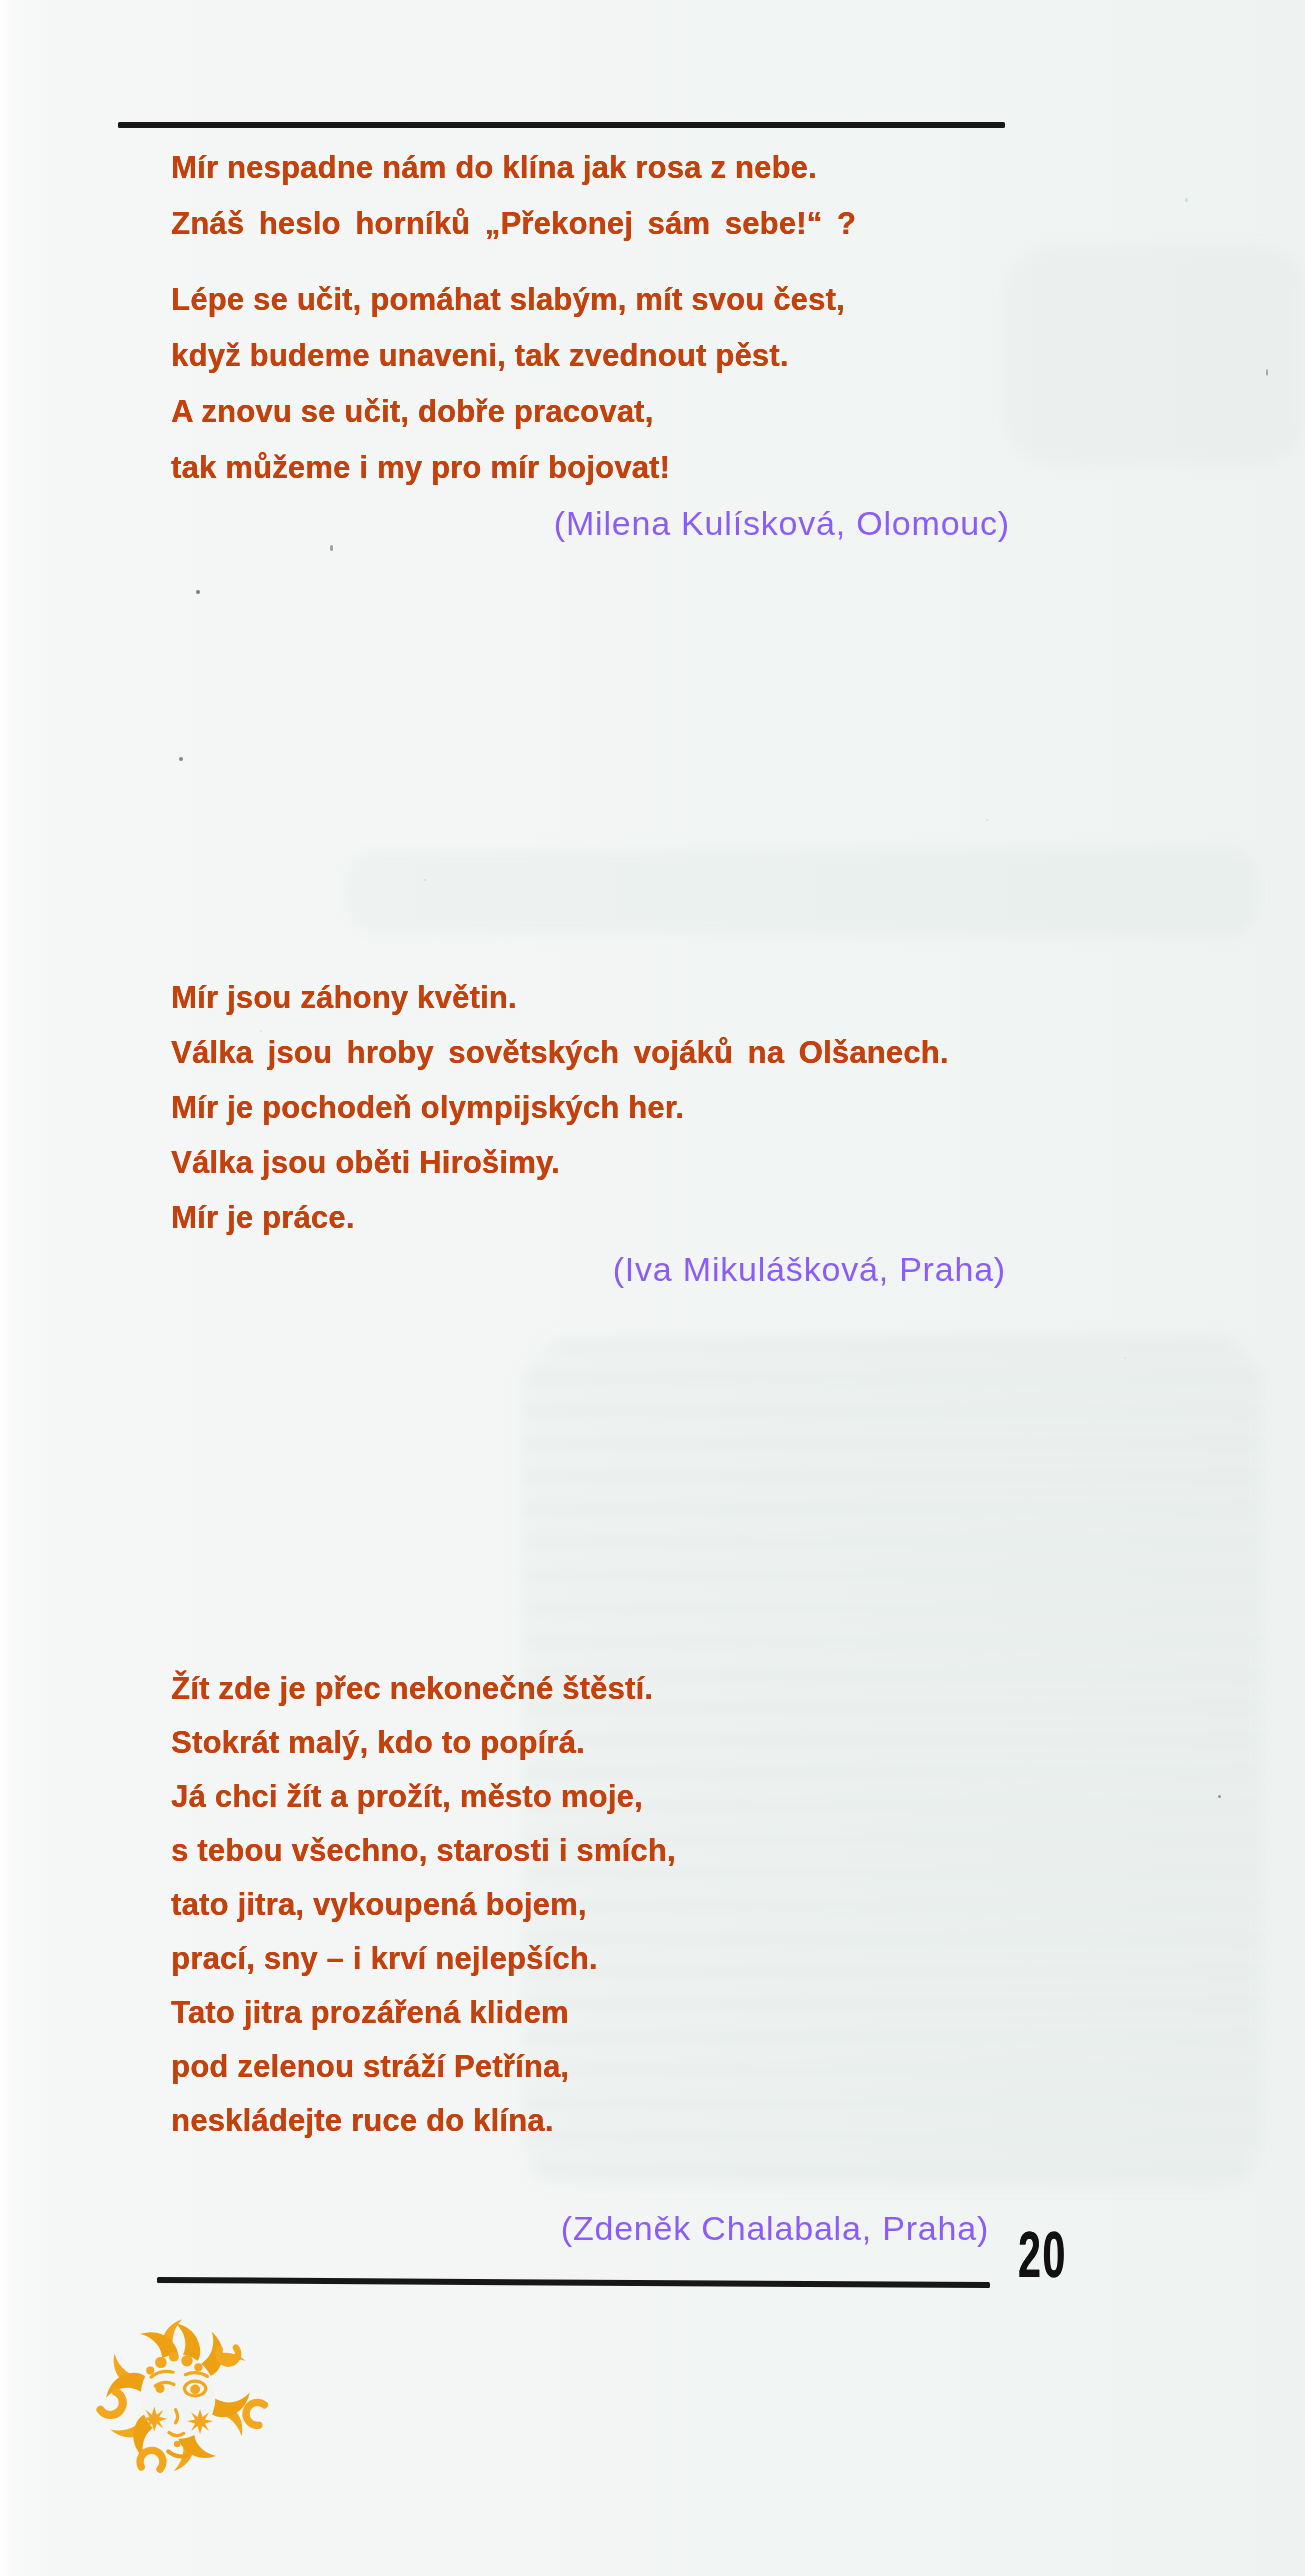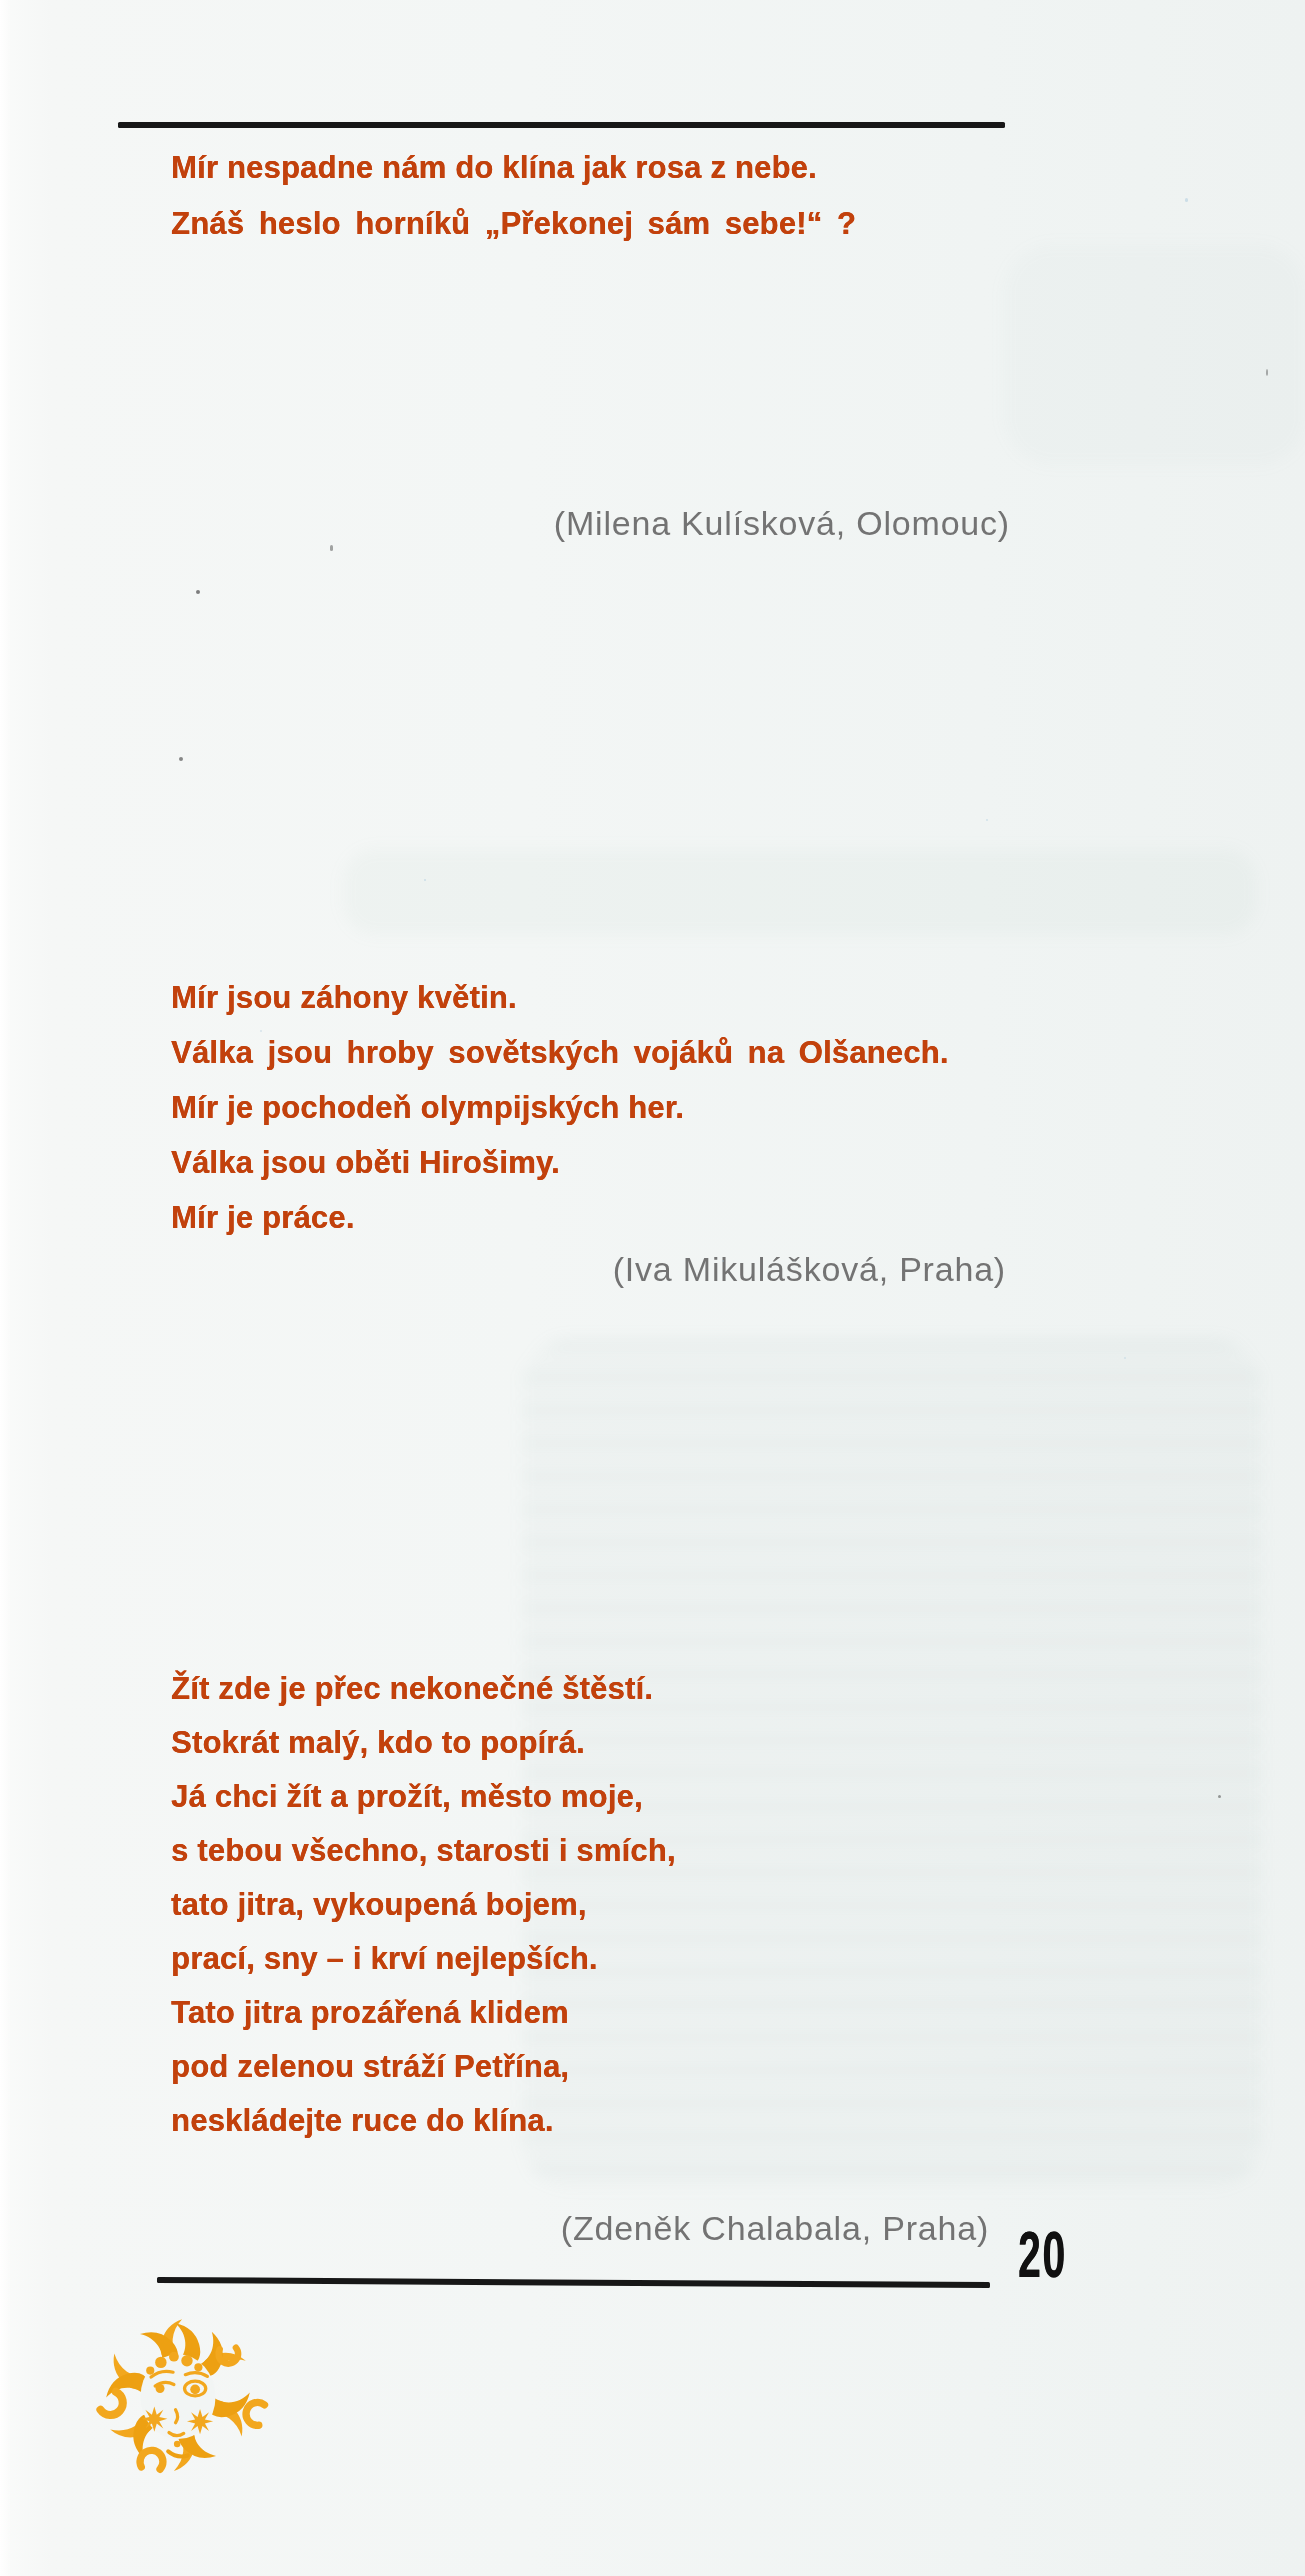--- a/index.html
+++ b/index.html
@@ -23,21 +23,21 @@
     text-shadow:0.3px 0 0 currentColor;
   }
   .poem-1a{top:140px;} .poem-1a p{line-height:56px;}
   .poem-1b{top:272px;} .poem-1b p{line-height:56px;}
   .poem-2{top:970px;} .poem-2 p{line-height:55px;}
   .poem-3{top:1662px;} .poem-3 p{line-height:54px;}
   .poem p.wide{word-spacing:5.7px;}
 
   .attribution{
     position:absolute;margin:0;font-size:34px;font-weight:400;
-    letter-spacing:0.8px;color:#737373;white-space:nowrap;
+    letter-spacing:0.8px;color:#8b5cf6;white-space:nowrap;
   }
   .attribution.a1{top:504px;right:296px;}
   .attribution.a2{top:1250px;right:300px;margin-left:8px;}
   .attribution.a3{top:2209px;right:317px;}
 
   .page-number{
     position:absolute;left:1018px;top:2217px;margin:0;
     font-size:64px;font-weight:800;letter-spacing:2.4px;color:#111;
     transform:scaleX(0.64) scaleY(1.02);transform-origin:left top;
     text-shadow:0.5px 0 0 currentColor;
@@ -83,20 +83,26 @@
   <div class="shade s2"></div>
   <div class="shade s3"></div>
 
   <div class="rule top"></div>
 
   <section class="poem poem-1a">
     <p>Mír nespadne nám do klína jak rosa z nebe.</p>
     <p class="wide">Znáš heslo horníků „Překonej sám sebe!“ ?</p>
   </section>
 
+  <section class="poem poem-1b">
+    <p>Lépe se učit, pomáhat slabým, mít svou čest,</p>
+    <p>když budeme unaveni, tak zvednout pěst.</p>
+    <p>A znovu se učit, dobře pracovat,</p>
+    <p>tak můžeme i my pro mír bojovat!</p>
+  </section>
 
   <p class="attribution a1">(Milena Kulísková, Olomouc)</p>
 
   <section class="poem poem-2">
     <p>Mír jsou záhony květin.</p>
     <p class="wide">Válka jsou hroby sovětských vojáků na Olšanech.</p>
     <p>Mír je pochodeň olympijských her.</p>
     <p>Válka jsou oběti Hirošimy.</p>
     <p>Mír je práce.</p>
   </section>

